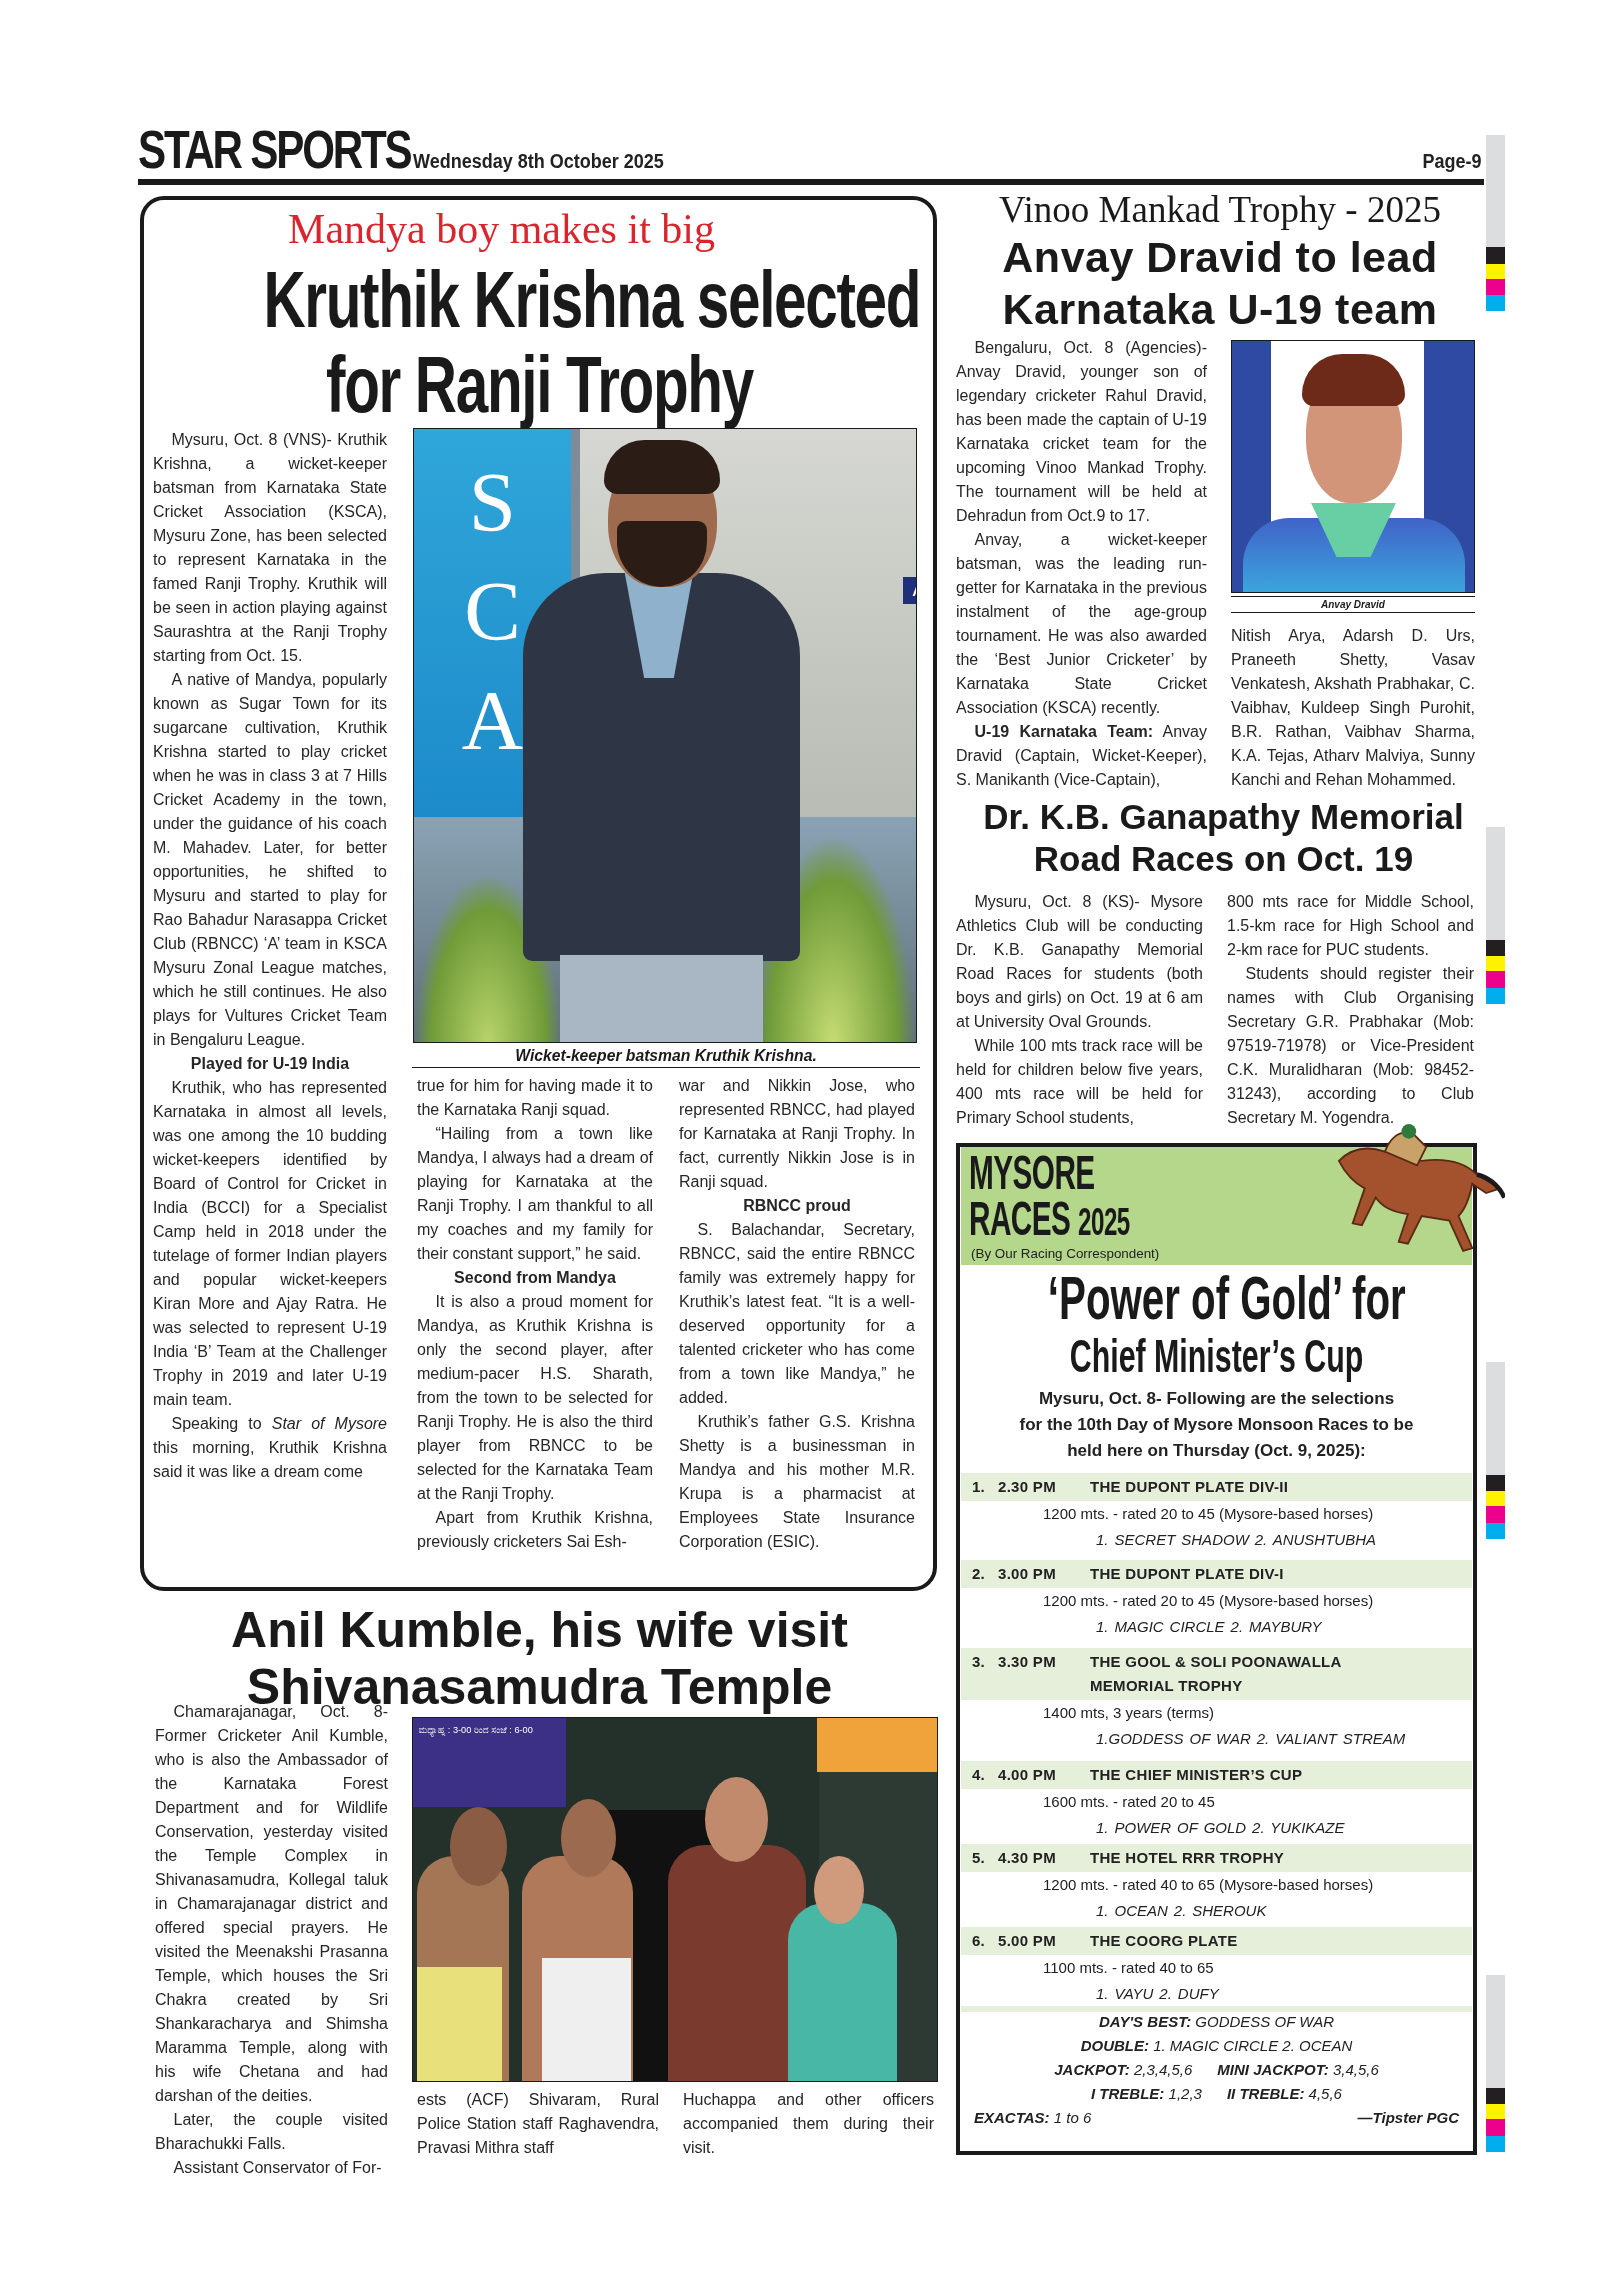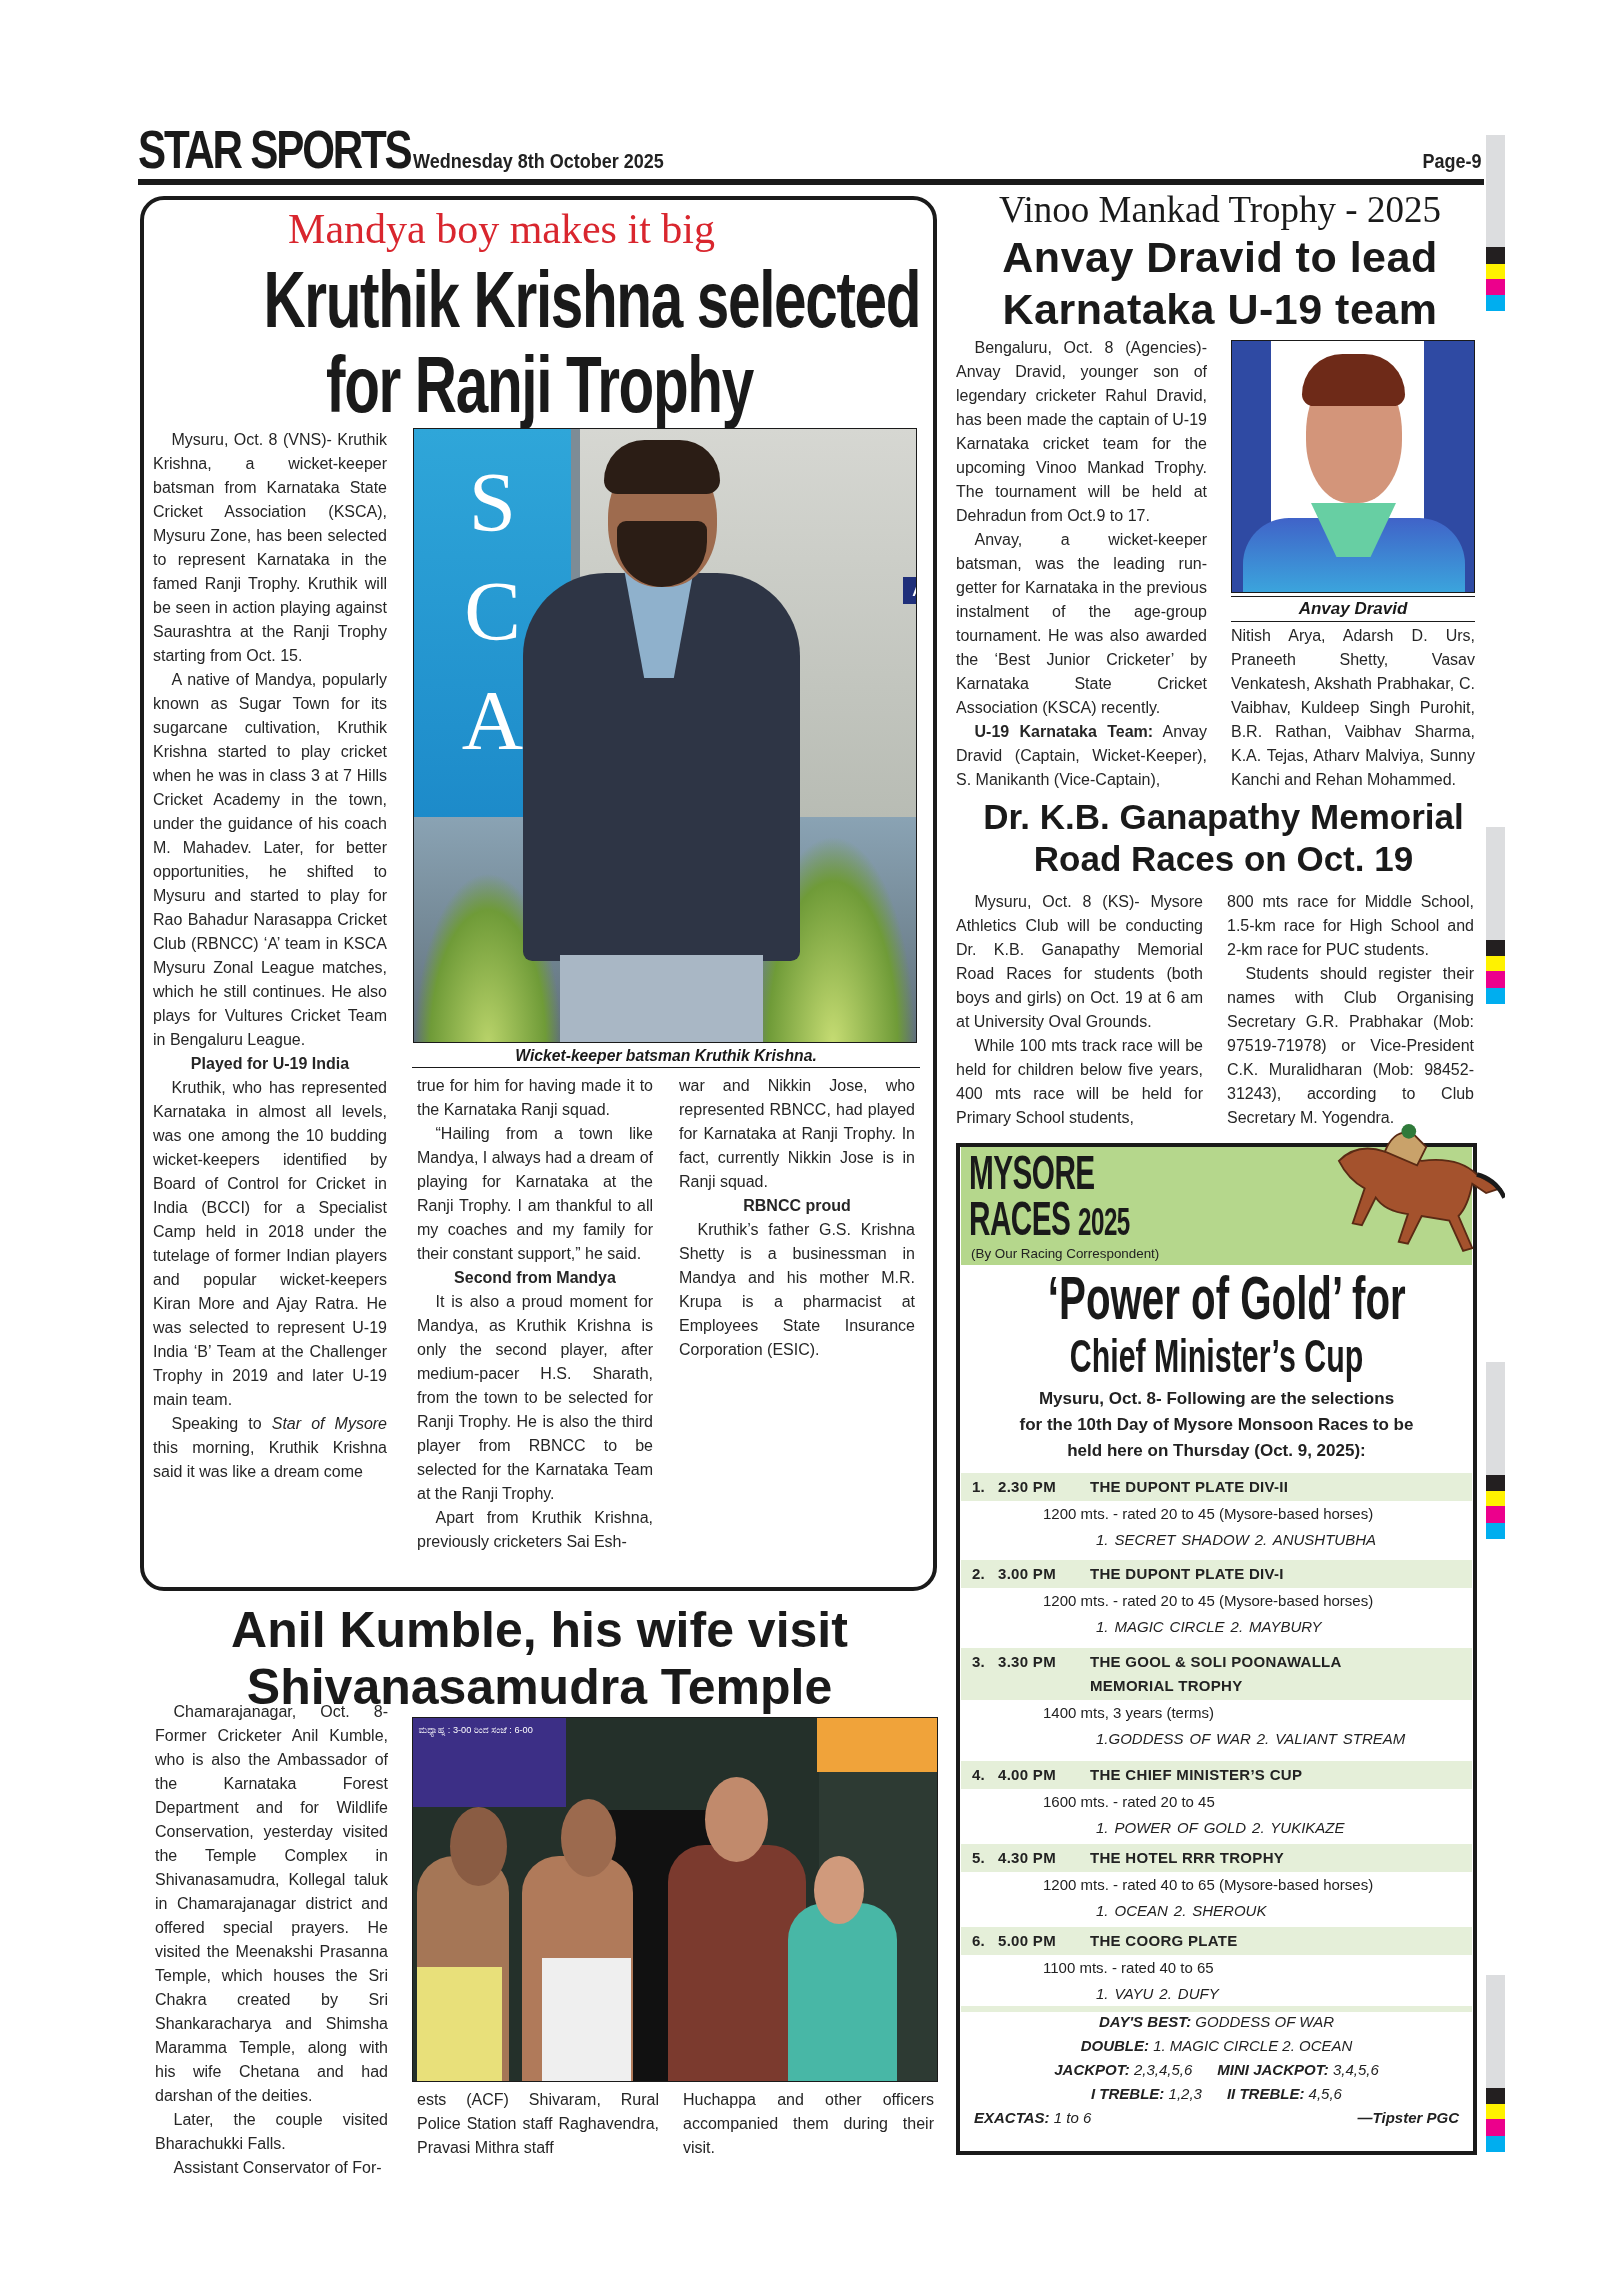--- a/index.html
+++ b/index.html
@@ -165,20 +165,21 @@
   <p class="noindent">true for him for having made it to the Karnataka Ranji squad.</p>
   <p>“Hailing from a town like Mandya, I always had a dream of playing for Karnataka at the Ranji Trophy. I am thankful to all my coaches and my family for their constant support,” he said.</p>
   <p class="subhead">Second from Mandya</p>
   <p>It is also a proud moment for Mandya, as Kruthik Krishna is only the second player, after medium-pacer H.S. Sharath, from the town to be selected for Ranji Trophy. He is also the third player from RBNCC to be selected for the Karnataka Team at the Ranji Trophy.</p>
   <p>Apart from Kruthik Krishna, previously cricketers Sai Esh-</p>
 </div>
 
 <div class="abs body-text" style="left:679px;top:1074px;width:236px;">
   <p class="noindent">war and Nikkin Jose, who represented RBNCC, had played for Karnataka at Ranji Trophy. In fact, currently Nikkin Jose is in Ranji squad.</p>
   <p class="subhead">RBNCC proud</p>
+  <p>S. Balachandar, Secretary, RBNCC, said the entire RBNCC family was extremely happy for Kruthik’s latest feat. “It is a well-deserved opportunity for a talented cricketer who has come from a town like Mandya,” he added.</p>
   <p>Kruthik’s father G.S. Krishna Shetty is a businessman in Mandya and his mother M.R. Krupa is a pharmacist at Employees State Insurance Corporation (ESIC).</p>
 </div>
 
 <div class="abs vm-kicker">Vinoo Mankad Trophy - 2025</div>
 <div class="abs vm-headline">
   <div>Anvay Dravid to lead</div>
   <div>Karnataka U-19 team</div>
 </div>
 
 <div class="abs body-text" style="left:956px;top:336px;width:251px;">
@@ -187,21 +188,21 @@
   <p><b>U-19 Karnataka Team:</b><span> Anvay Dravid (Captain, Wicket-Keeper), S. Manikanth (Vice-Captain),</span></p>
 </div>
 
 <div class="abs photo ad-photo">
   <div class="ad-bg-white"></div>
   <div class="ad-body"></div>
   <div class="ad-collar"></div>
   <div class="ad-head"></div>
   <div class="ad-hair"></div>
 </div>
-<div class="abs caption ad-caption" style="font-size:17px;">Anvay Dravid</div>
+<div class="abs caption ad-caption" style="font-size:10px;">Anvay Dravid</div>
 
 <div class="abs body-text" style="left:1231px;top:624px;width:244px;">
   <p class="noindent">Nitish Arya, Adarsh D. Urs, Praneeth Shetty, Vasav Venkatesh, Akshath Prabhakar, C. Vaibhav, Kuldeep Singh Purohit, B.R. Rathan, Vaibhav Sharma, K.A. Tejas, Atharv Malviya, Sunny Kanchi and Rehan Mohammed.</p>
 </div>
 
 <div class="abs kb-headline">
   <div>Dr. K.B. Ganapathy Memorial</div>
   <div>Road Races on Oct. 19</div>
 </div>
 <div class="abs body-text" style="left:956px;top:890px;width:247px;">

